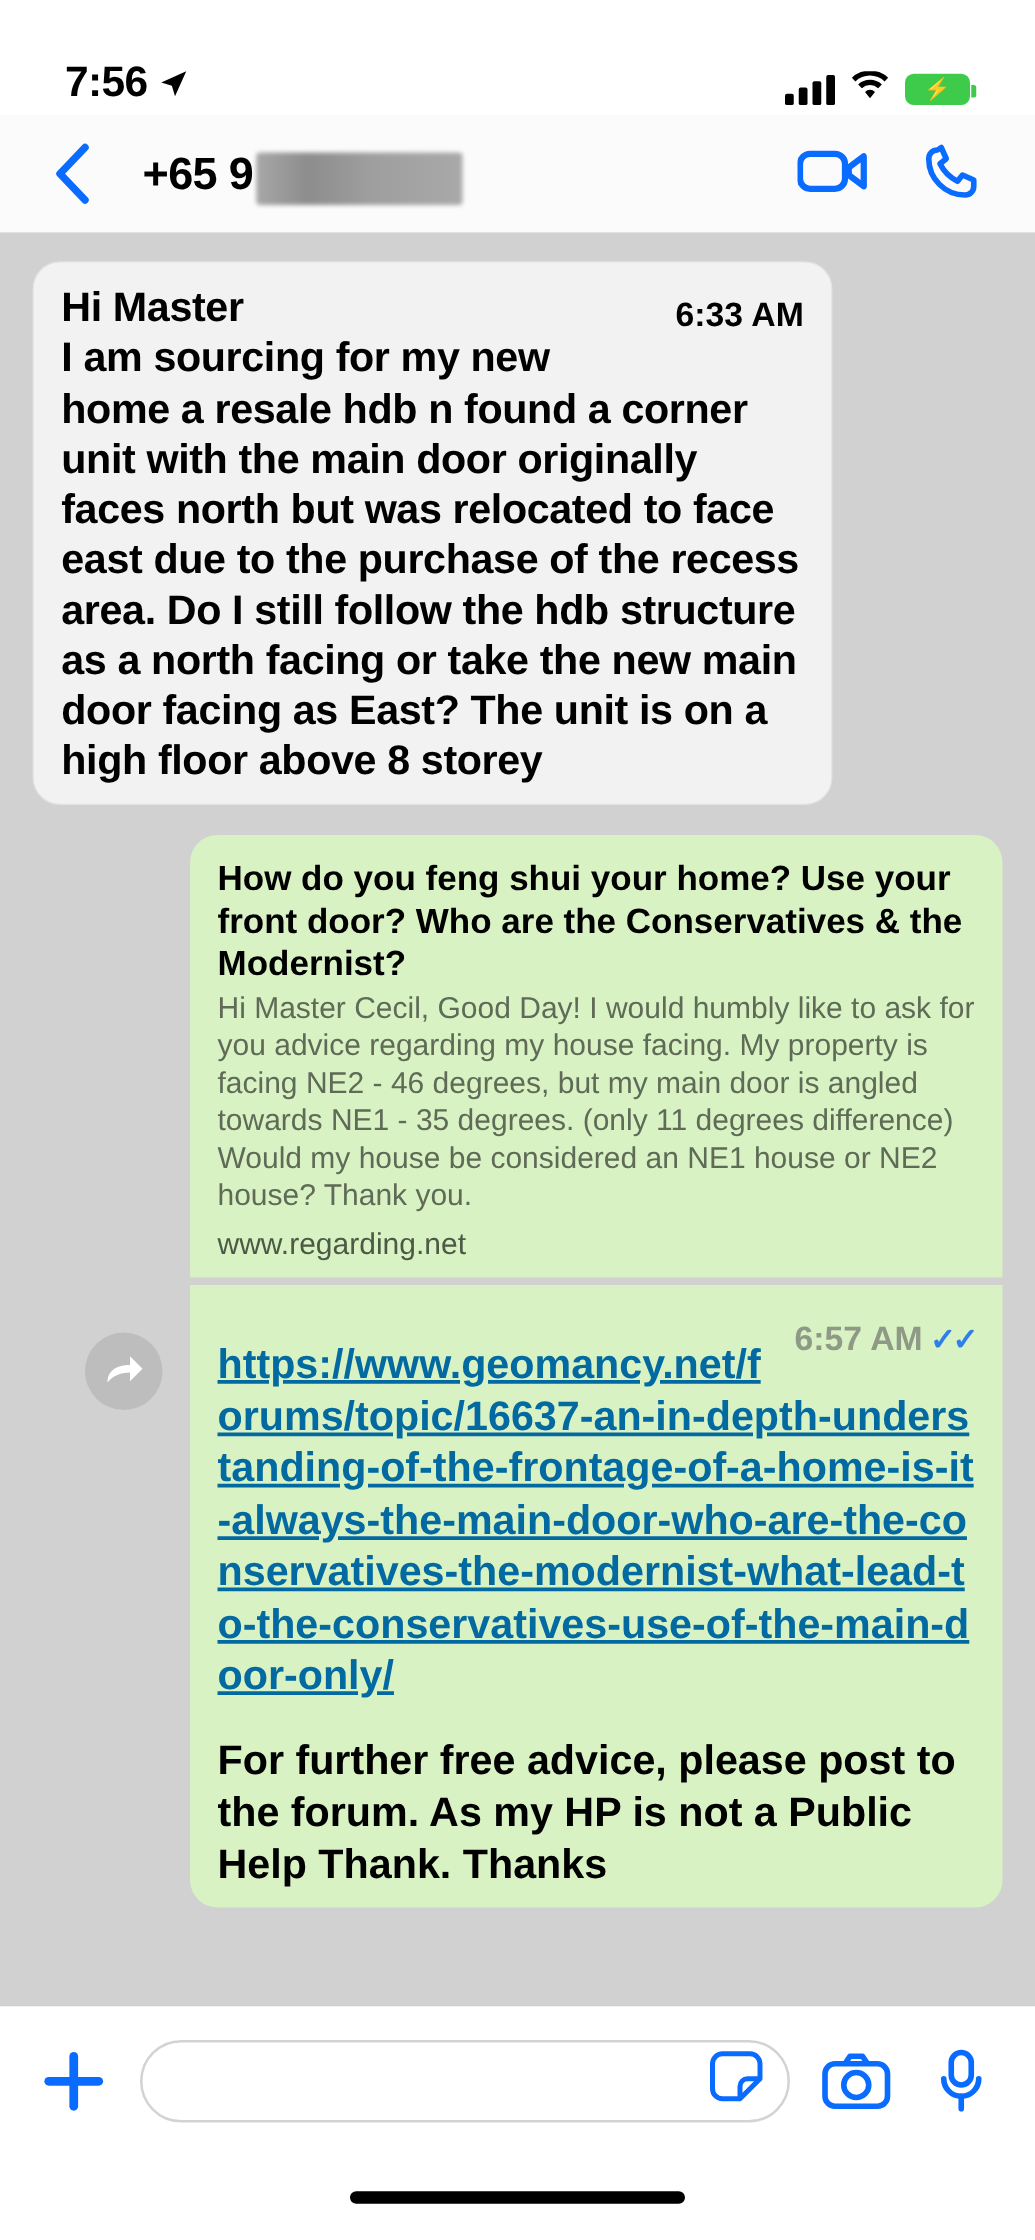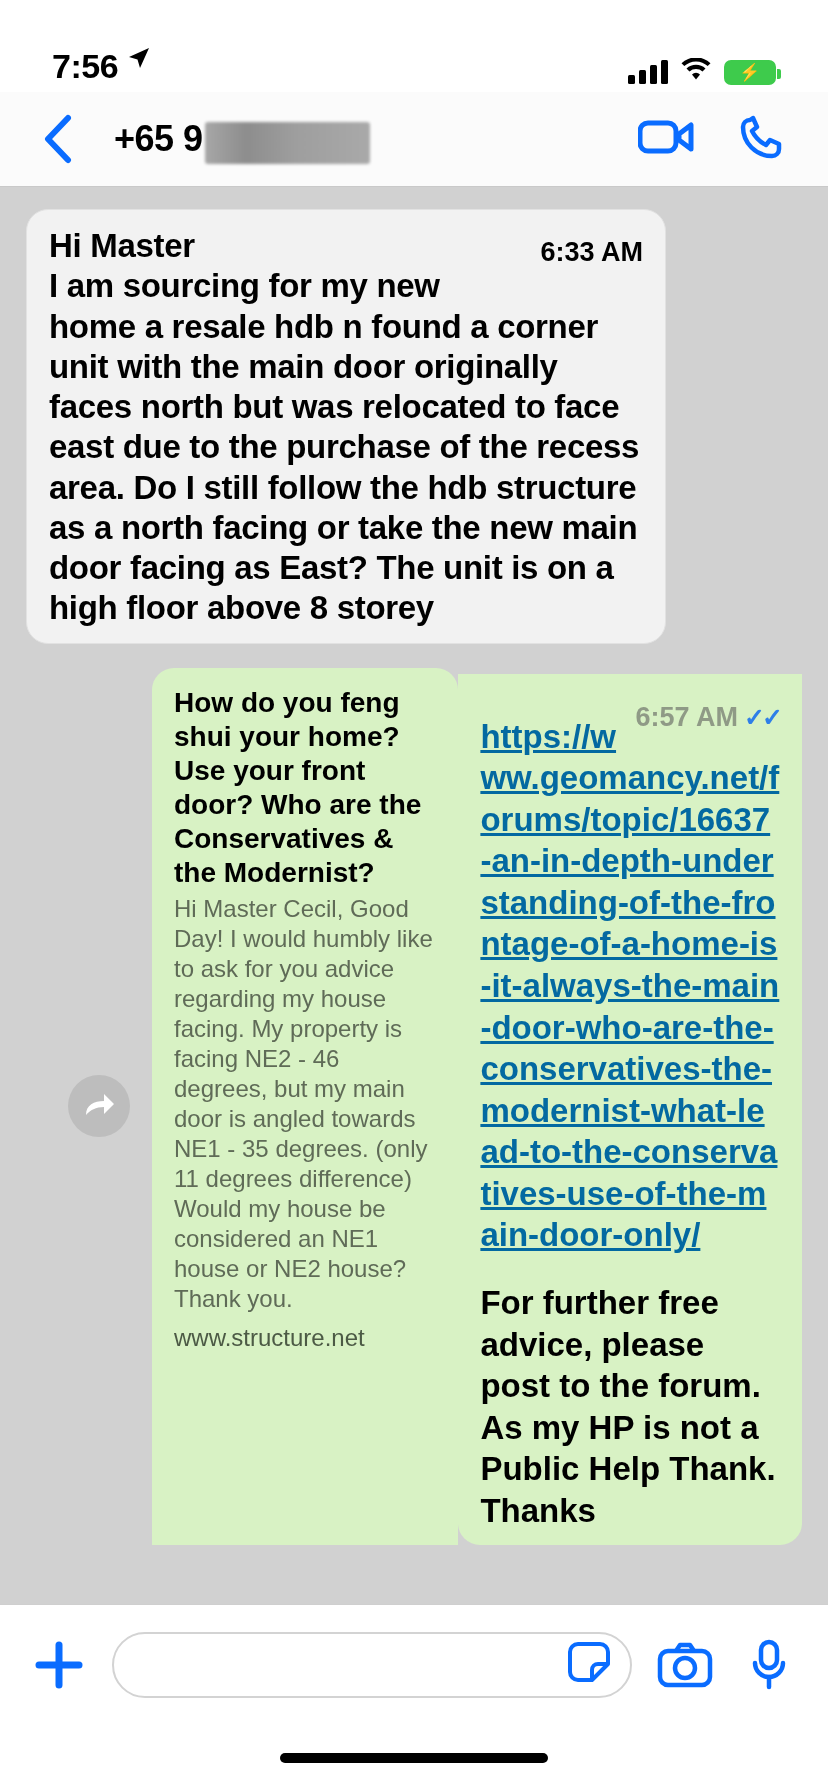--- a/index.html
+++ b/index.html
@@ -24,21 +24,21 @@
     height: 92px;
     background: #ffffff;
     display: flex;
     align-items: flex-end;
     justify-content: space-between;
     padding: 0 52px 6px 52px;
     flex: 0 0 auto;
   }
   .status-left {
     display: flex;
-    align-items: flex-start;
+    align-items: center;
     gap: 10px;
   }
   .status-time {
     font-size: 34px;
     font-weight: bold;
     letter-spacing: -0.5px;
     color: #000;
   }
   .loc-arrow {
     width: 22px; height: 22px;
@@ -176,22 +176,23 @@
   .fwd-icon {
     width: 62px; height: 62px;
     border-radius: 50%;
     background: #bdbdbd;
     display: flex; align-items: center; justify-content: center;
     margin-right: 22px;
     flex: 0 0 auto;
   }
   .link-card-group {
     display: flex;
-    flex-direction: row;
+    flex-direction: column;
     max-width: 650px;
+    align-items: center;
   }
   .link-card {
     background: #d8f2c4;
     border-radius: 22px 22px 0 0;
     padding: 18px 22px 12px 22px;
   }
   .lc-title {
     font-size: 28px;
     font-weight: bold;
     color: #000;
@@ -356,21 +357,21 @@
       <div class="fwd-wrap">
         <div class="fwd-icon">
           <svg width="34" height="30" viewBox="0 0 34 30">
             <path d="M4 24 c0 -10 8 -14 18 -14 l0 -7 l10 10 l-10 10 l0 -7 c-8 0 -14 3 -18 8 z" fill="#ffffff"></path>
           </svg>
         </div>
         <div class="link-card-group">
           <div class="link-card">
             <div class="lc-title">How do you feng shui your home? Use your front door? Who are the Conservatives &amp; the Modernist?</div>
             <div class="lc-desc">Hi Master Cecil, Good Day! I would humbly like to ask for you advice regarding my house facing. My property is facing NE2 - 46 degrees, but my main door is angled towards NE1 - 35 degrees. (only 11 degrees difference) Would my house be considered an NE1 house or NE2 house? Thank you.</div>
-            <div class="lc-url">www.structure.net</div>
+            <div class="lc-url">www.regarding.net</div>
           </div>
           <div class="link-body">
             <span class="timestamp out"><span>6:57 AM</span><span class="ticks">✓✓</span></span>
             <a class="url-link" href="#">https://www.geomancy.net/forums/topic/16637-an-in-depth-understanding-of-the-frontage-of-a-home-is-it-always-the-main-door-who-are-the-conservatives-the-modernist-what-lead-to-the-conservatives-use-of-the-main-door-only/</a>
             <div>For further free advice, please post to the forum. As my HP is not a Public Help Thank. Thanks</div>
           </div>
         </div>
       </div>
     </div>
 

